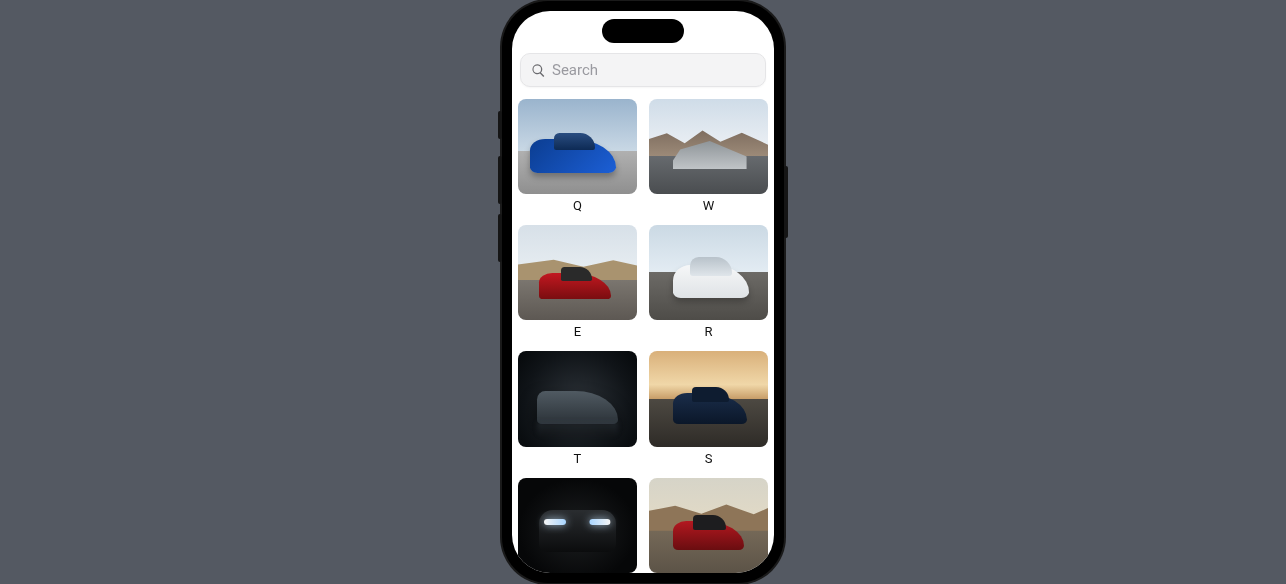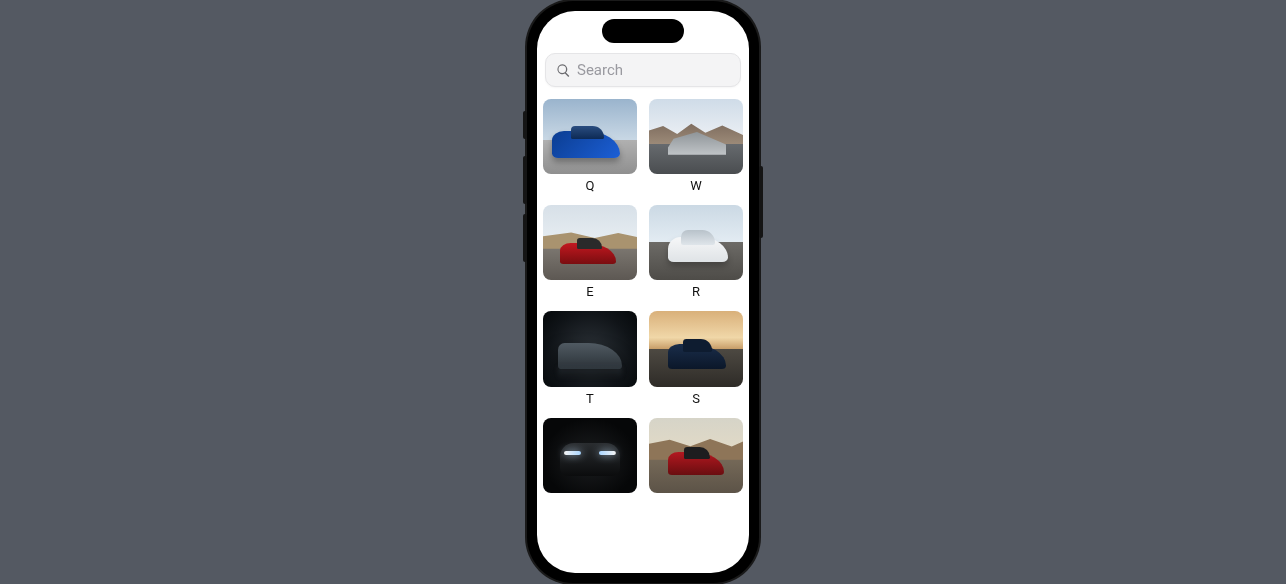--- a/index.html
+++ b/index.html
@@ -8,21 +8,21 @@
       height: 584px;
       background: #545962;
       display: flex;
       align-items: center;
       justify-content: center;
       font-family: -apple-system, BlinkMacSystemFont, "Segoe UI", Roboto, sans-serif;
       overflow: hidden;
     }
 
     .phone-frame {
-      width: 232px;
+      width: 282px;
       height: 582px;
       background: #000;
       border-radius: 46px;
       padding: 10px;
       position: relative;
       box-shadow: 0 0 0 2px #1a1a1a;
     }
 
     
     .side-btn {

